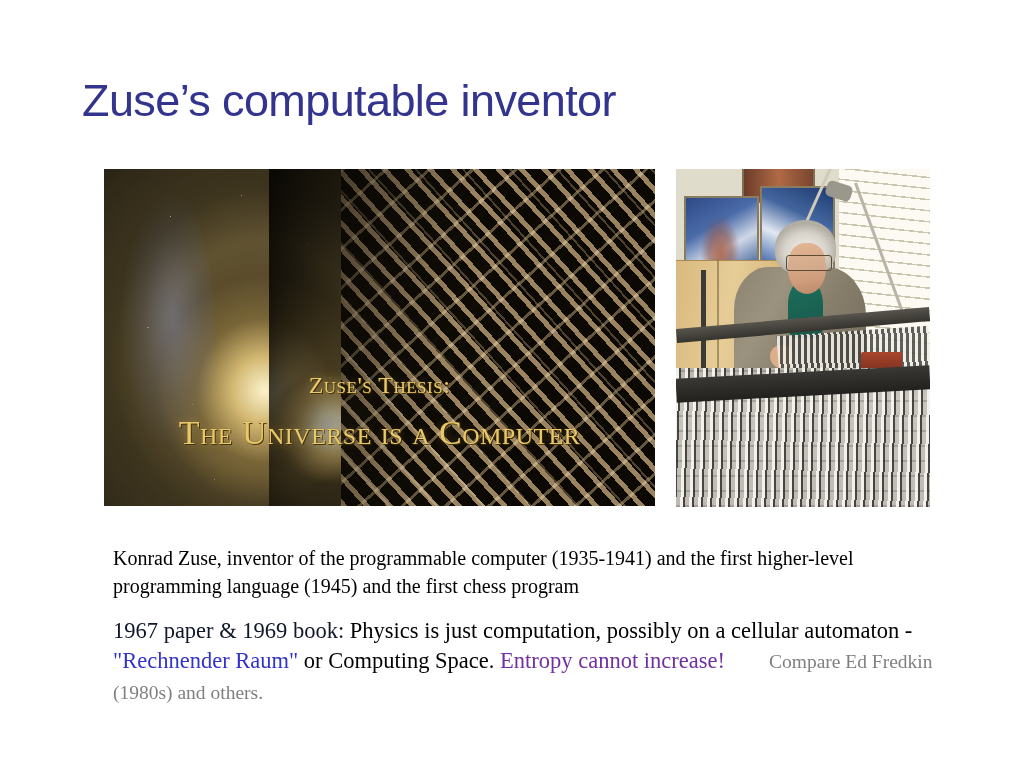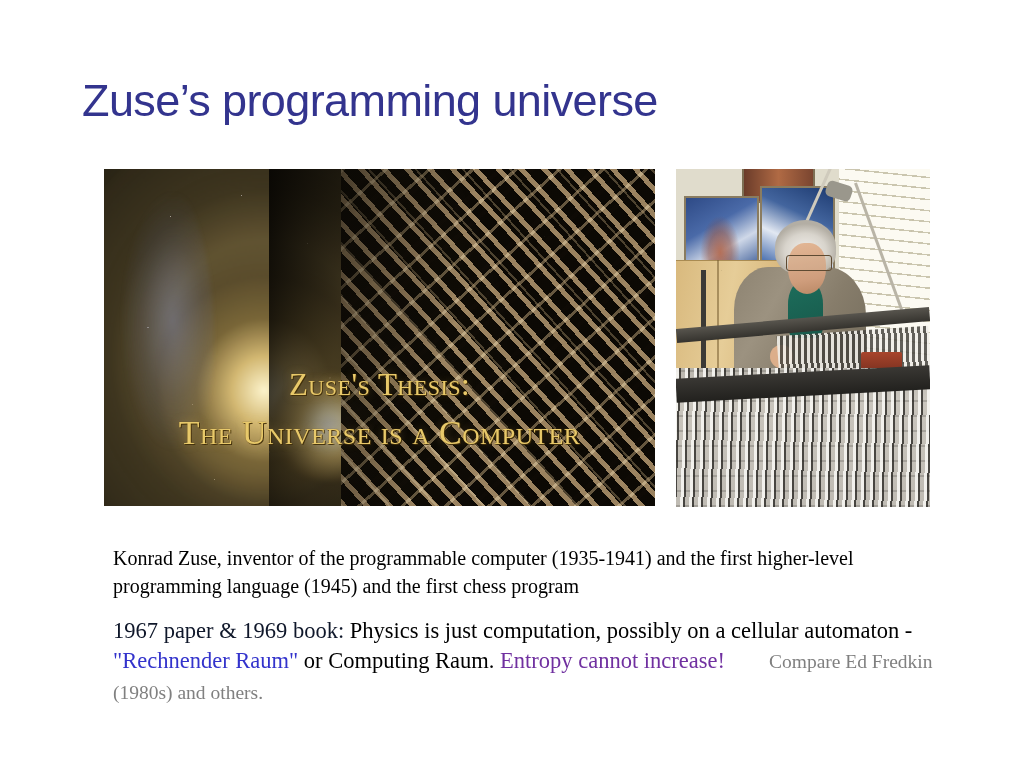--- a/index.html
+++ b/index.html
@@ -142,21 +142,21 @@
     text-align: center;
     font-family: "Liberation Serif", serif;
     font-variant: small-caps;
     color: #e8c96a;
     text-shadow:
       0 0 1px #6b5016,
       1px 1px 0 rgba(60,42,8,0.9),
       0 0 10px rgba(240,200,110,0.35);
     letter-spacing: 0.5px;
   }
-  .gx-caption .l1 { font-size: 31px; line-height: 38px; }
+  .gx-caption .l1 { font-size: 24px; line-height: 38px; }
   .gx-caption .l2 { font-size: 34px; line-height: 42px; margin-top: 8px; }
 
   
   .img-zuse {
     position: absolute;
     left: 676px;
     top: 169px;
     width: 254px;
     height: 338px;
     overflow: hidden;
@@ -301,21 +301,21 @@
   }
   .c-indigo { color: #0f172a; }
   .c-blue   { color: #3333cc; }
   .c-purple { color: #7030a0; }
   .c-gray   { color: #808080; font-size: 19.5px; }
   .sp-gap { display: inline-block; width: 44px; }
 </style>
 </head>
 <body>
 
-<div class="slide-title">Zuse’s programming universe</div>
+<div class="slide-title">Zuse’s computable inventor</div>
 
 <div class="img-galaxy">
   <div class="gx-layer gx-stars"></div>
   <div class="gx-galaxy"></div>
   <div class="gx-armring"></div>
   <div class="gx-bluearm"></div>
   <div class="gx-core"></div>
   <div class="gx-layer gx-circuit"></div>
   <div class="gx-layer gx-circuit2"></div>
   <div class="gx-layer gx-fade"></div>
@@ -350,16 +350,16 @@
   <div class="zp zp-bar2"></div>
   <div class="zp zp-bar"></div>
   <div class="zp zp-grain"></div>
 </div>
 
 <div class="body-block">
 
   <p class="para-1">Konrad Zuse, inventor of the programmable computer (1935-1941) and the first higher-level programming language (1945) and the first chess program</p>
 
   <p class="para-2">
-    <span class="c-indigo">1967 paper &amp; 1969 book:</span><span> Physics is just computation, possibly on a cellular automaton - </span><span class="c-blue">"Rechnender Raum"</span><span> or Computing Raum.  </span><span class="c-purple">Entropy cannot increase!</span><span class="sp-gap"></span><span class="c-gray">Compare Ed Fredkin (1980s) and others.</span>
+    <span class="c-indigo">1967 paper &amp; 1969 book:</span><span> Physics is just computation, possibly on a cellular automaton - </span><span class="c-blue">"Rechnender Raum"</span><span> or Computing Space.  </span><span class="c-purple">Entropy cannot increase!</span><span class="sp-gap"></span><span class="c-gray">Compare Ed Fredkin (1980s) and others.</span>
   </p>
 
 </div>
 
 </body></html>

